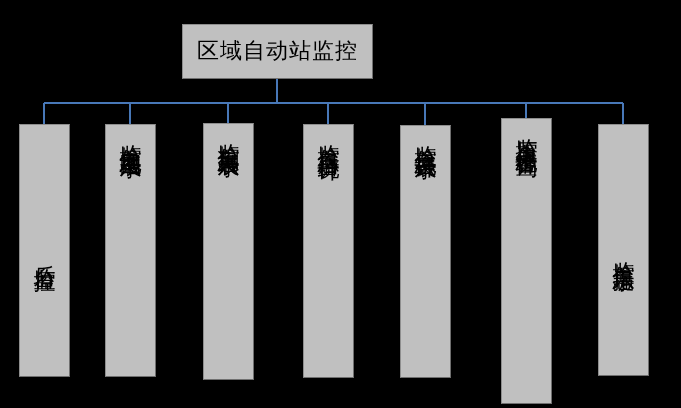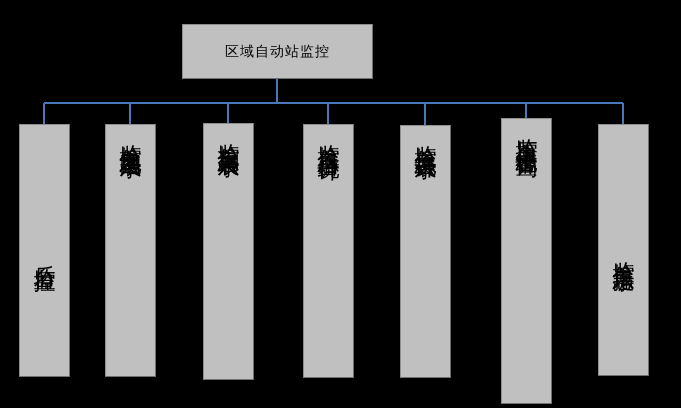--- a/index.html
+++ b/index.html
@@ -39,21 +39,21 @@
     color: #000000;
   }
 
   
   .node.root {
     display: flex;
     align-items: center;
     justify-content: center;
   }
   .node.root .node-label {
-    font-size: 14px;
+    font-size: 22px;
     line-height: 1.1;
     letter-spacing: 1px;
     white-space: nowrap;
     font-family: Liberation Sans, sans-serif;
   }
 
   
   .node.leaf {
     display: flex;
     justify-content: center;

